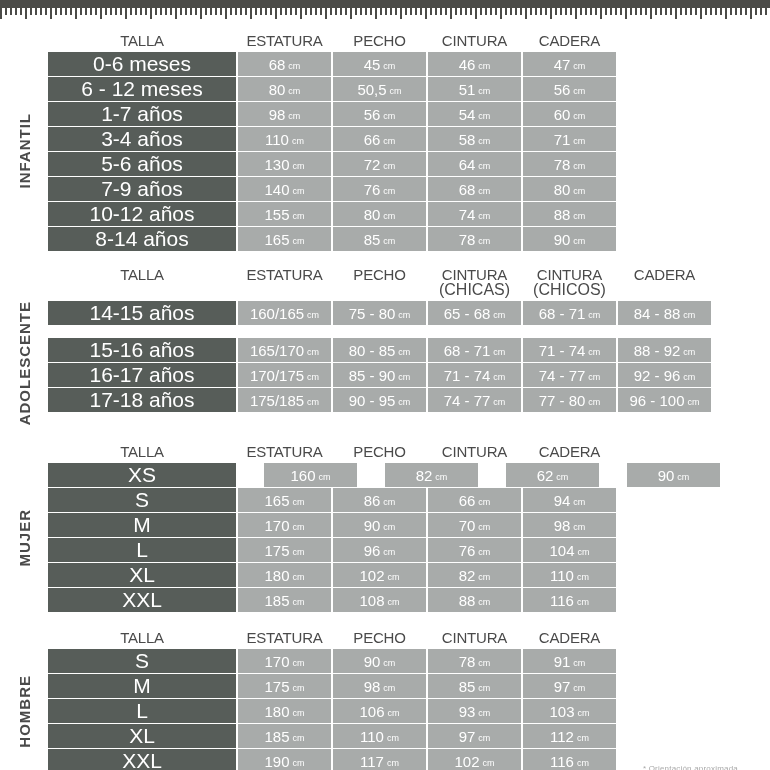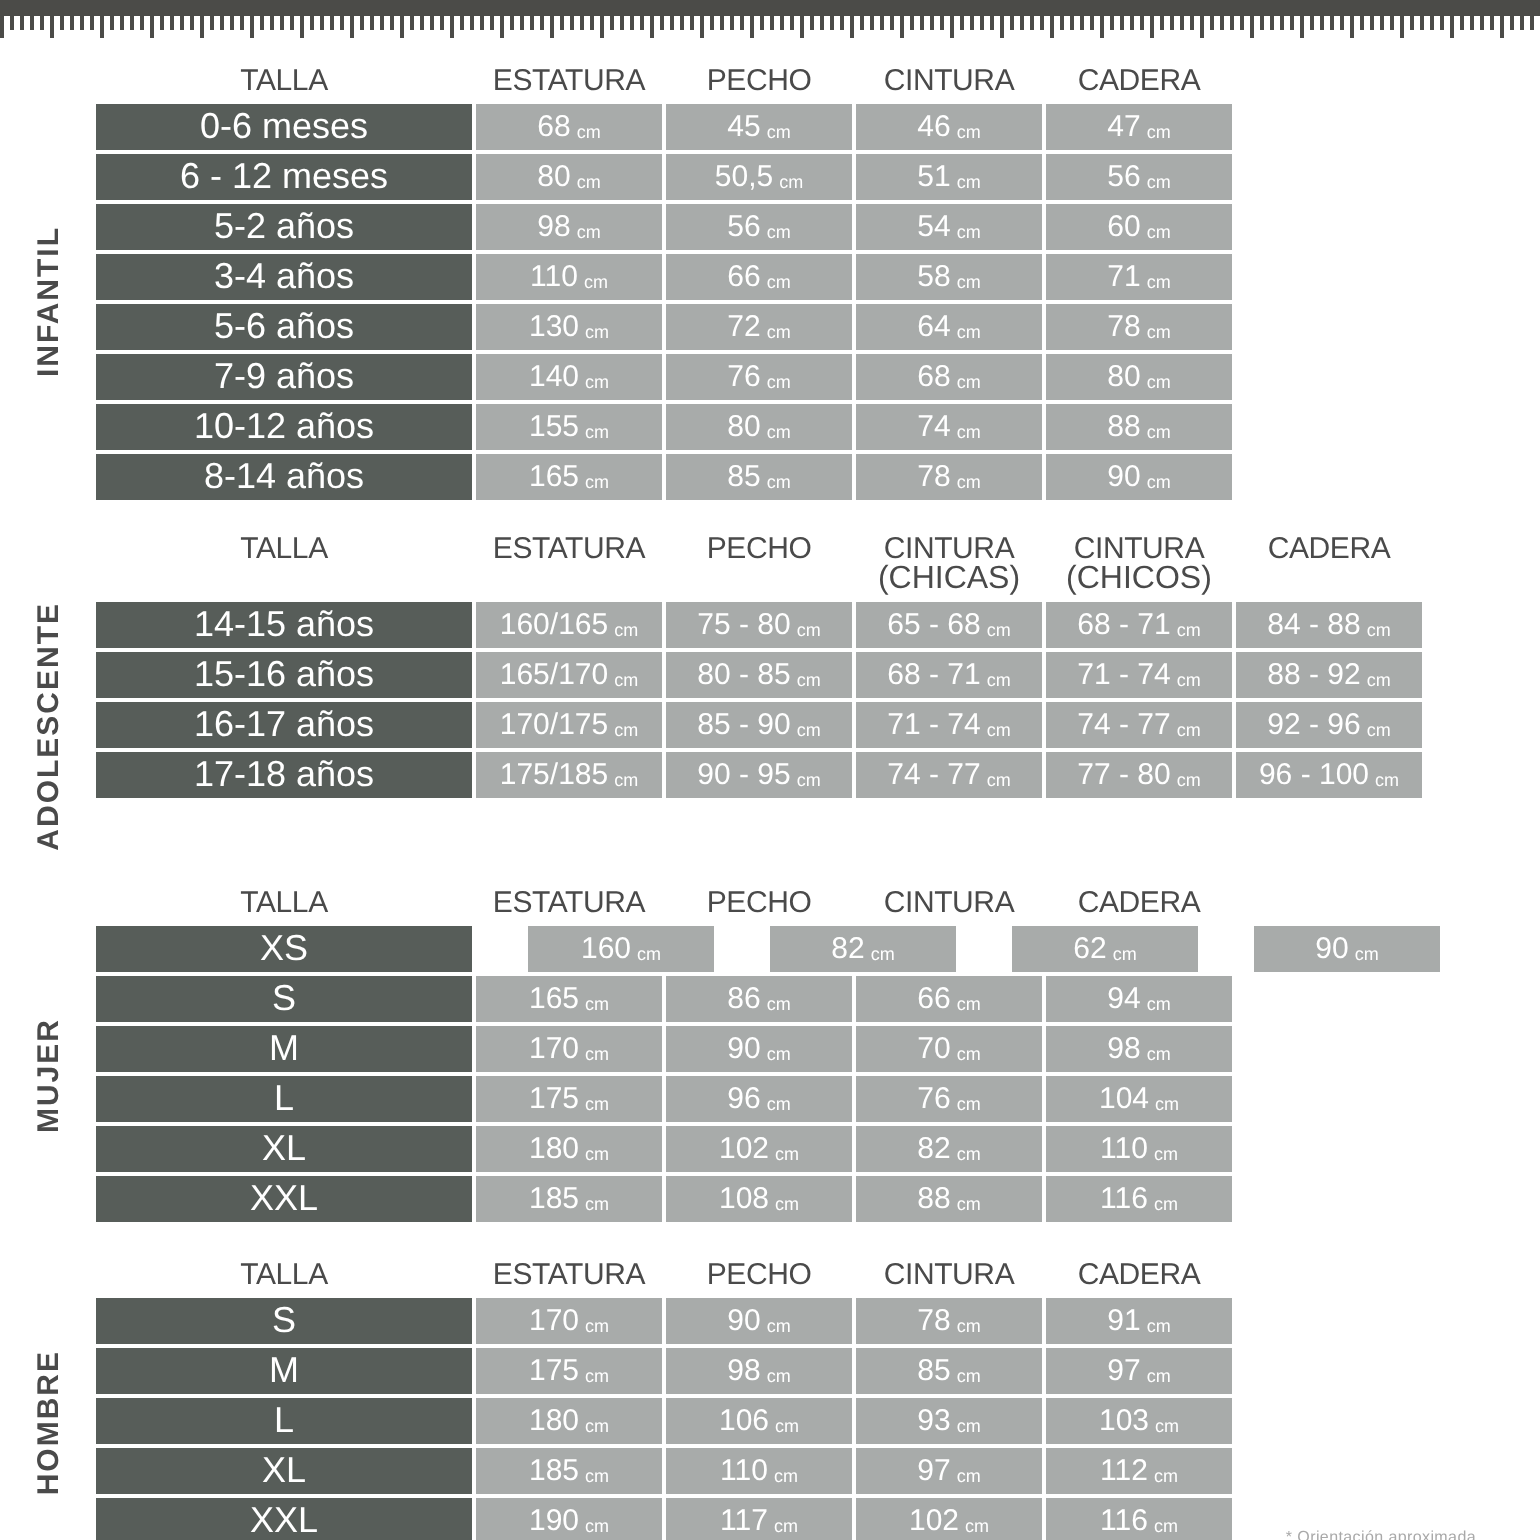--- a/index.html
+++ b/index.html
@@ -41,21 +41,21 @@
 
   .body-wrap{display:flex;}
   .side-label{width:48px;display:flex;align-items:center;justify-content:center;}
   .side-label span{
     writing-mode:vertical-rl;transform:rotate(180deg);
     font-weight:bold;color:var(--c-head);font-size:15px;letter-spacing:1px;
   }
   .rows{display:grid;row-gap:2px;flex:1;align-content:start;}
   .row{display:grid;column-gap:2px;height:23px;}
   .cell{display:flex;align-items:center;justify-content:center;color:#ffffff;}
-  .cell.talla{background:var(--c-dark);font-size:18px;}
+  .cell.talla{background:var(--c-dark);font-size:21px;}
   .cell.val{background:var(--c-val);font-size:15px;}
   .cell .unit{font-size:9px;margin-left:3px;padding-top:4px;}
 
   .footnote{
     position:absolute;right:32px;bottom:-3px;
     font-size:8px;color:var(--c-foot);letter-spacing:0.2px;
   }
 </style>
 </head>
 <body style="--c-tape: #4b4b48; --c-dark: #575d59; --c-val: #a8abaa; --c-head: #4a4a4a; --c-foot: #a9a9a9;">
@@ -114,21 +114,21 @@
               <div class="cell val">
                 <span>51</span>
                 <span class="unit">cm</span>
               </div>
               <div class="cell val">
                 <span>56</span>
                 <span class="unit">cm</span>
               </div>
             </div>
             <div class="row" style="grid-template-columns: 188px repeat(4, 93px);">
-              <div class="cell talla">5-2 años</div>
+              <div class="cell talla">1-7 años</div>
               <div class="cell val">
                 <span>98</span>
                 <span class="unit">cm</span>
               </div>
               <div class="cell val">
                 <span>56</span>
                 <span class="unit">cm</span>
               </div>
               <div class="cell val">
                 <span>54</span>
@@ -267,21 +267,21 @@
               </div>
               <div class="cell val">
                 <span>68 - 71</span>
                 <span class="unit">cm</span>
               </div>
               <div class="cell val">
                 <span>84 - 88</span>
                 <span class="unit">cm</span>
               </div>
             </div>
-            <div class="row" style="grid-template-columns: 188px repeat(5, 93px);">
+            <div class="row" style="grid-template-columns: 188px repeat(5, 93px); margin-top: 12px;">
               <div class="cell talla">15-16 años</div>
               <div class="cell val">
                 <span>165/170</span>
                 <span class="unit">cm</span>
               </div>
               <div class="cell val">
                 <span>80 - 85</span>
                 <span class="unit">cm</span>
               </div>
               <div class="cell val">

